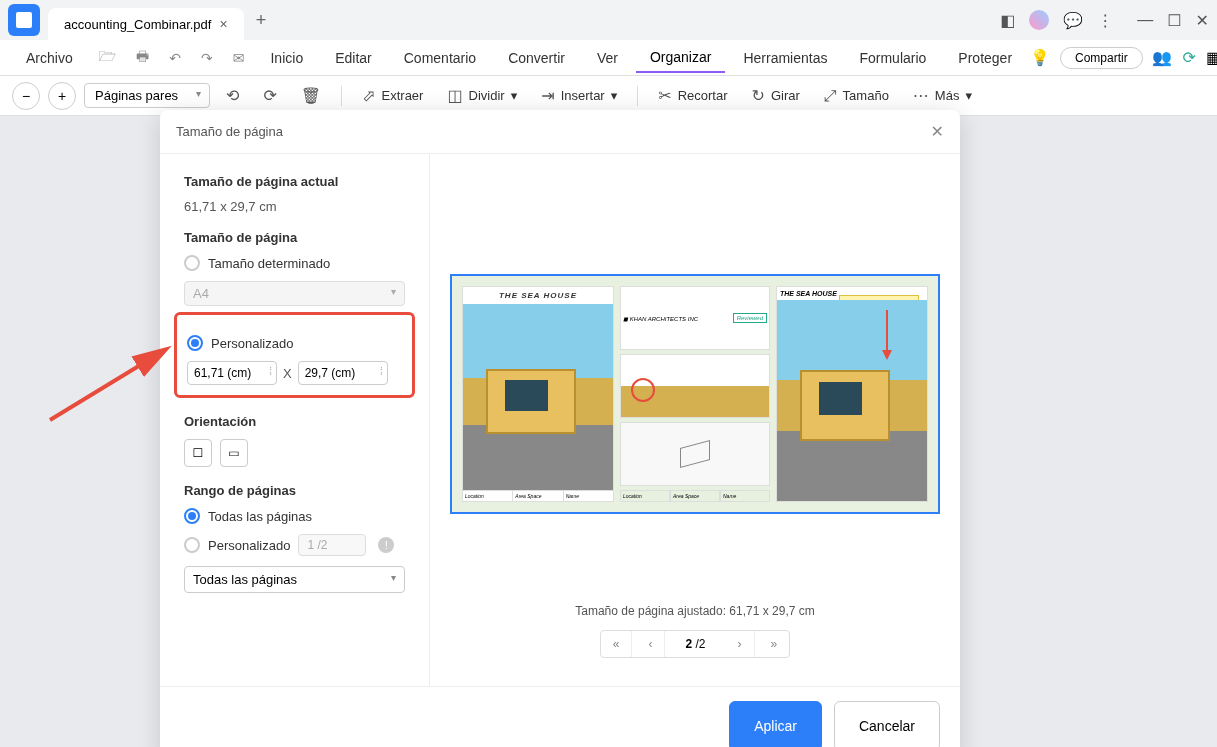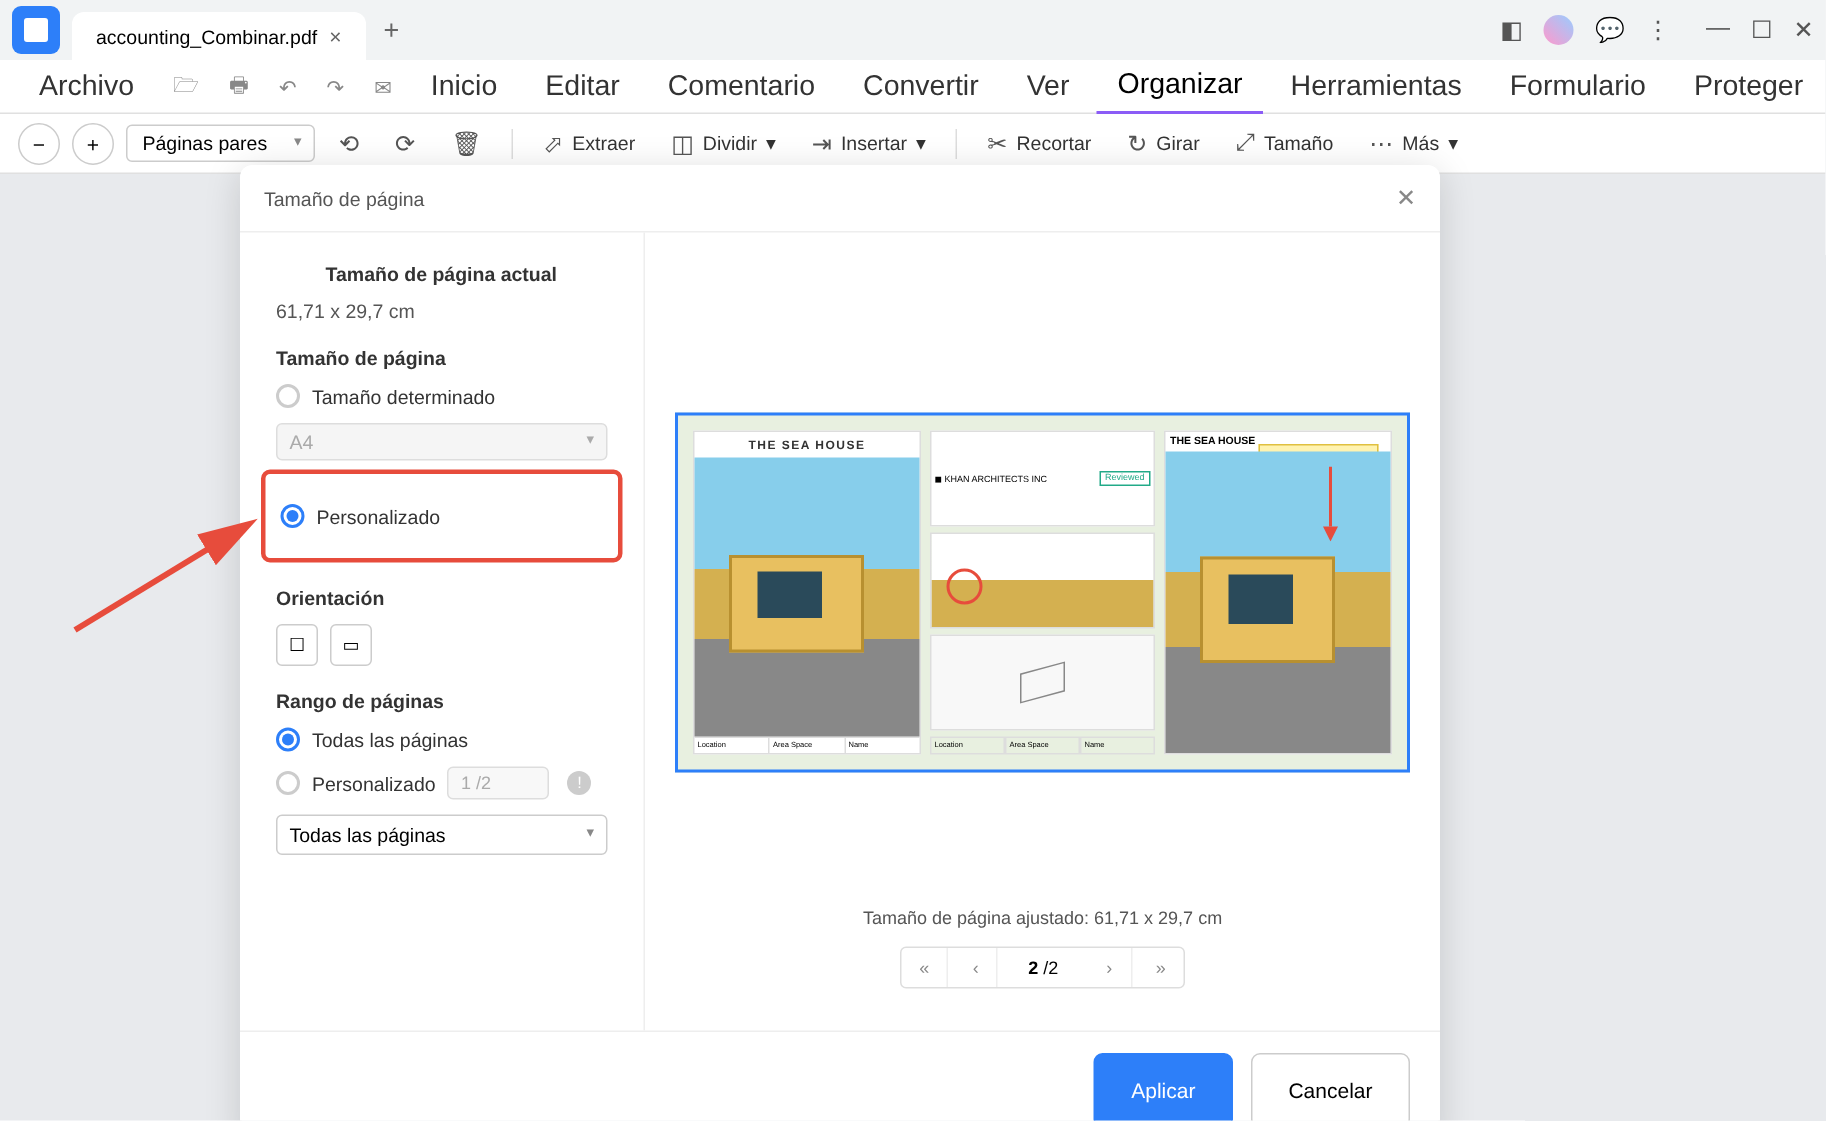--- a/index.html
+++ b/index.html
@@ -11,21 +11,21 @@
 .logo::before { content: ""; width: 16px; height: 16px; background: white; border-radius: 2px; }
 .tab { background: white; border-radius: 8px 8px 0 0; padding: 8px 16px; display: flex; align-items: center; gap: 8px; font-size: 13px; height: 32px; margin-top: 8px; }
 .tab-close { color: #666; cursor: pointer; font-size: 14px; }
 .tab-add { margin-left: 12px; color: #666; font-size: 18px; cursor: pointer; }
 .titlebar-right { margin-left: auto; display: flex; align-items: center; gap: 14px; color: #555; }
 .titlebar-right span { cursor: pointer; }
 .win-controls { display: flex; gap: 14px; margin-left: 10px; }
 
 
 .menubar { height: 36px; background: white; display: flex; align-items: center; padding: 0 12px; gap: 4px; border-bottom: 1px solid #e0e0e0; }
-.menu-item { font-size: 19px; padding: 6px 14px; cursor: pointer; color: #333; text-align: right; }
+.menu-item { font-size: 14px; padding: 6px 14px; cursor: pointer; color: #333; text-align: right; }
 .menu-item.active { color: #000000; border-bottom: 2px solid #8b5cf6; }
 .menu-icon { color: #888; padding: 0 8px; cursor: pointer; font-size: 14px; }
 .menu-right { margin-left: auto; display: flex; align-items: center; gap: 10px; }
 .share-btn { border: 1px solid #ccc; border-radius: 14px; padding: 3px 14px; font-size: 12px; cursor: pointer; }
 
 
 .toolbar { height: 40px; background: white; display: flex; align-items: center; padding: 0 12px; gap: 8px; border-bottom: 1px solid #e0e0e0; }
 .zoom-btn { width: 28px; height: 28px; border: 1px solid #ccc; border-radius: 50%; display: flex; align-items: center; justify-content: center; cursor: pointer; font-size: 14px; }
 .page-select { border: 1px solid #ccc; border-radius: 4px; padding: 4px 24px 4px 10px; font-size: 13px; background: white; cursor: pointer; position: relative; width: 126px; }
 .page-select::after { content: "▾"; position: absolute; right: 8px; color: #888; font-size: 10px; }
@@ -36,21 +36,21 @@
 
 .dialog { position: absolute; left: 160px; top: 110px; width: 800px; background: white; border-radius: 8px; box-shadow: 0 4px 24px rgba(0,0,0,0.15); }
 .dialog-header { padding: 12px 16px; display: flex; justify-content: space-between; align-items: center; border-bottom: 1px solid #eee; }
 .dialog-title { font-size: 13px; color: #555; }
 .dialog-close { cursor: pointer; color: #888; font-size: 16px; }
 .dialog-body { display: flex; height: 532px; }
 .dialog-left { width: 275px; padding: 20px 24px; border-right: 1px solid #eee; overflow-y: auto; }
 .dialog-right { flex: 1; padding: 20px; display: flex; flex-direction: column; align-items: center; }
 
 .section-title { font-size: 13px; font-weight: 600; color: #333; margin-bottom: 10px; margin-top: 16px; }
-.section-title:first-child { margin-top: 0; margin-left: 33px; }
+.section-title:first-child { margin-top: 0; }
 .current-size { font-size: 13px; color: #555; margin-bottom: 4px; }
 
 .radio-row { display: flex; align-items: center; gap: 8px; margin: 10px 0; font-size: 13px; color: #333; }
 .radio { width: 16px; height: 16px; border: 2px solid #ccc; border-radius: 50%; display: inline-block; position: relative; cursor: pointer; }
 .radio.checked { border-color: #2d7ff9; }
 .radio.checked::after { content: ""; position: absolute; width: 8px; height: 8px; background: #2d7ff9; border-radius: 50%; top: 2px; left: 2px; }
 
 .preset-select { width: 100%; border: 1px solid #ddd; border-radius: 4px; padding: 4px 8px; font-size: 13px; color: #aaa; background: #f5f5f5; cursor: not-allowed; position: relative; }
 .preset-select::after { content: "▾"; position: absolute; right: 8px; color: #aaa; font-size: 10px; }
 
@@ -63,21 +63,21 @@
 .orient-btns { display: flex; gap: 8px; margin-top: 8px; }
 .orient-btn { width: 28px; height: 28px; border: 1px solid #ccc; border-radius: 4px; display: flex; align-items: center; justify-content: center; cursor: pointer; font-size: 12px; }
 
 .range-input { border: 1px solid #ddd; border-radius: 4px; padding: 3px 8px; font-size: 12px; width: 68px; color: #aaa; background: #f8f8f8; }
 .info-icon { width: 16px; height: 16px; border-radius: 50%; background: #ccc; color: white; display: inline-flex; align-items: center; justify-content: center; font-size: 11px; margin-left: 4px; }
 
 .range-select { width: 100%; border: 1px solid #ccc; border-radius: 4px; padding: 5px 8px; font-size: 13px; margin-top: 8px; position: relative; cursor: pointer; }
 .range-select::after { content: "▾"; position: absolute; right: 8px; color: #888; font-size: 10px; }
 
 
-.preview-frame { border: 2px solid #2d7ff9; background: #e8f0e0; width: 490px; height: 240px; margin-top: 100px; padding: 10px; display: flex; gap: 6px; }
+.preview-frame { border: 2px solid #2d7ff9; background: #e8f0e0; width: 490px; height: 240px; margin-top: 100px; padding: 10px; display: flex; gap: 6px; font-style: italic; }
 .preview-panel { flex: 1; background: white; border: 1px solid #ddd; display: flex; flex-direction: column; }
 .panel-img { flex: 1; background: linear-gradient(180deg, #87ceeb 0%, #87ceeb 40%, #d4b050 40%, #d4b050 65%, #888 65%); position: relative; }
 .panel-house { position: absolute; bottom: 30%; left: 15%; width: 60%; height: 35%; background: #e8c060; border: 2px solid #b89030; }
 .panel-window { position: absolute; top: 15%; left: 20%; width: 50%; height: 50%; background: #2a4a5a; }
 .panel-title { font-size: 8px; text-align: center; padding: 4px; color: #333; letter-spacing: 1px; font-weight: bold; }
 .panel-middle { flex: 1; display: flex; flex-direction: column; gap: 4px; }
 .panel-box { flex: 1; background: #f8f8f8; border: 1px solid #ddd; font-size: 6px; padding: 2px; }
 .panel-box.header { background: white; display: flex; justify-content: space-between; align-items: center; }
 .reviewed { border: 1px solid #2a8; color: #2a8; padding: 1px 3px; font-size: 6px; }
 .panel-yellow { position: absolute; top: 8px; right: 8px; background: #fff3b0; border: 1px solid #e0c040; padding: 4px; font-size: 5px; width: 80px; }
@@ -196,20 +196,25 @@
         <span class="radio"></span>
         <span>Tamaño determinado</span>
       </div>
       <div class="preset-select"><span>A4</span></div>
 
       <div class="custom-box">
         <div class="radio-row">
           <span class="radio checked"></span>
           <span>Personalizado</span>
         </div>
+        <div class="size-inputs">
+          <div class="size-input"><span>61,71 (cm)</span></div>
+          <span class="x-sep">X</span>
+          <div class="size-input"><span>29,7 (cm)</span></div>
+        </div>
       </div>
 
       <div class="section-title">Orientación</div>
       <div class="orient-btns">
         <span class="orient-btn">☐</span>
         <span class="orient-btn">▭</span>
       </div>
 
       <div class="section-title">Rango de páginas</div>
       <div class="radio-row">

